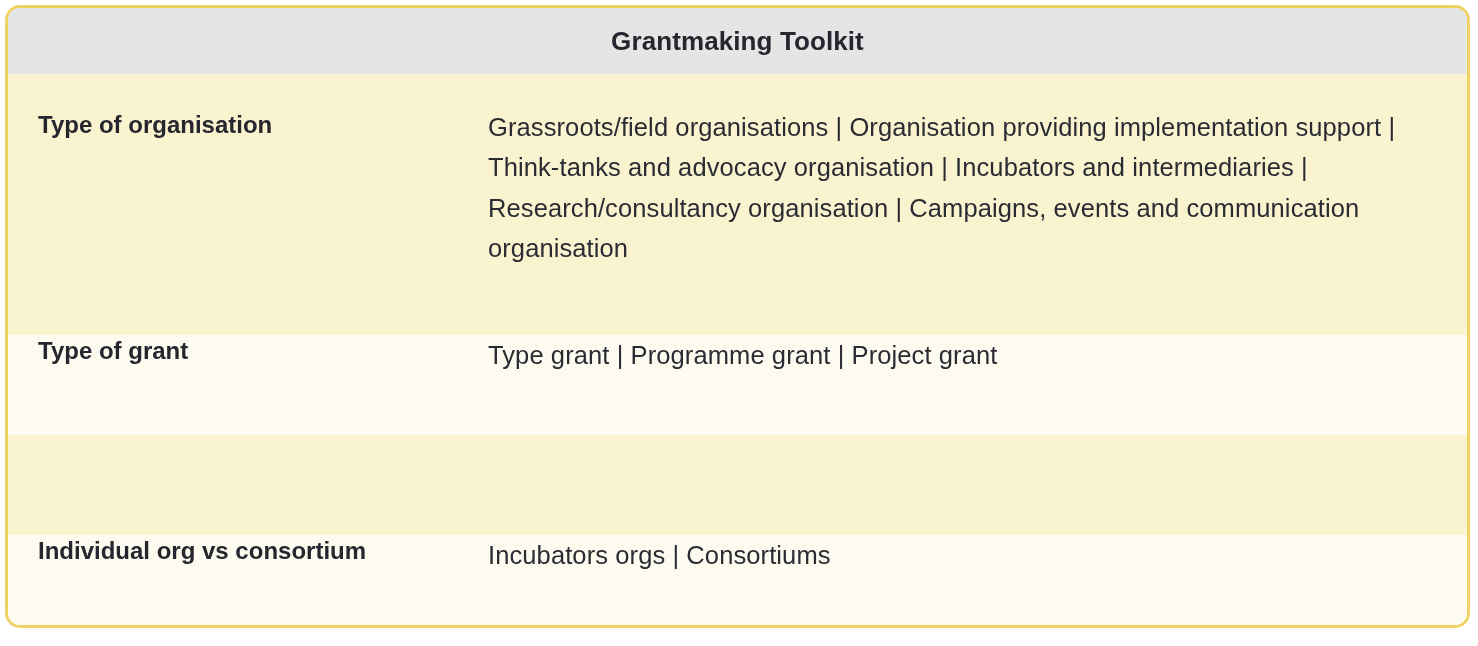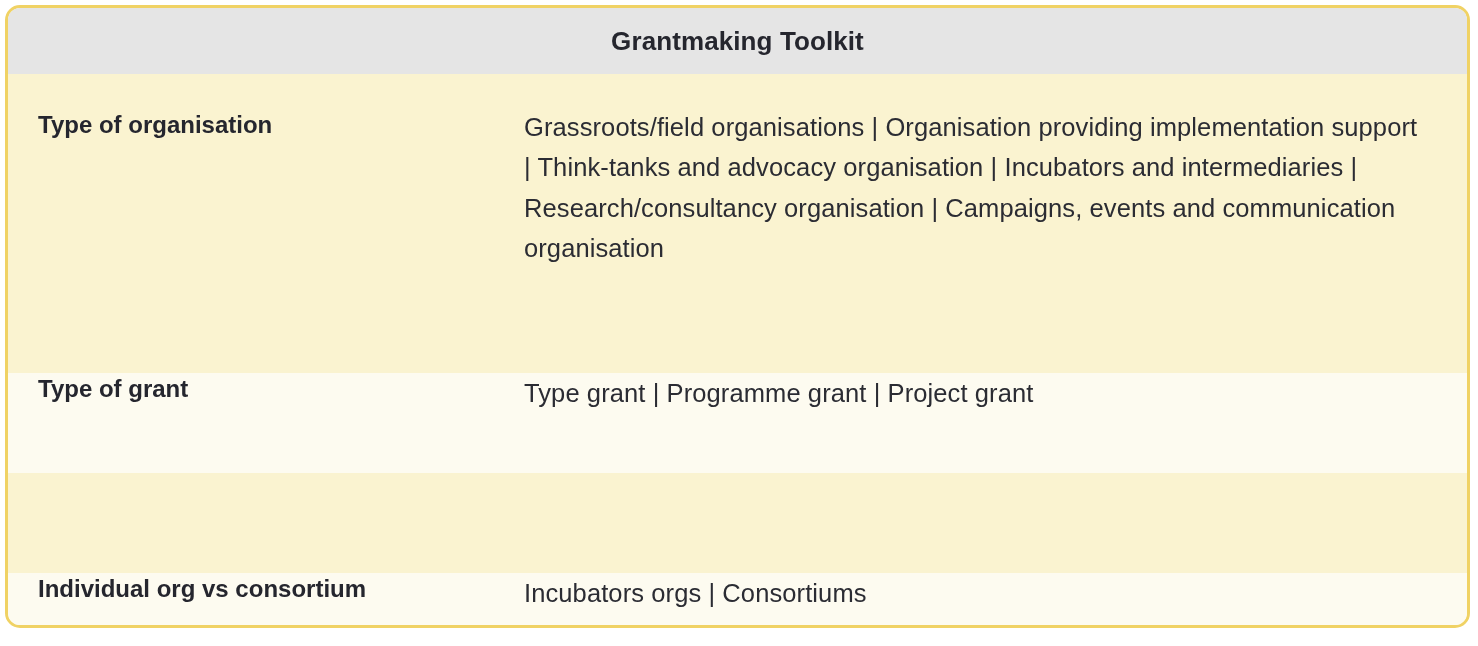--- a/index.html
+++ b/index.html
@@ -62,34 +62,33 @@
 
   .row-value {
     box-sizing: border-box;
     flex: 1 1 auto;
     padding-right: 40px;
     font-size: 25.5px;
     font-weight: normal;
     color: #2B2C33;
     line-height: 1.58;
     letter-spacing: 0.1px;
-    margin-left: 36px;
   }
 
   
   .table-row.align-top { align-items: flex-start; padding-top: 33px; }
   .table-row.align-top .row-label { padding-top: 2px; }
 
   
   .table-row.align-center { align-items: flex-start; }
 
-  .row-h-1 { height: 299px; }
+  .row-h-1 { height: 261px; }
   .row-h-2 { height: 100px; }
   .row-h-3 { height: 100px; }
-  .row-h-4 { height: 93px; border-radius: 26px; }
+  .row-h-4 { height: 93px; }
 </style>
 </head>
 <body>
 
 <div class="toolkit-table">
 
   <div class="table-header">
     <div class="table-header-title">Grantmaking Toolkit</div>
   </div>
 

